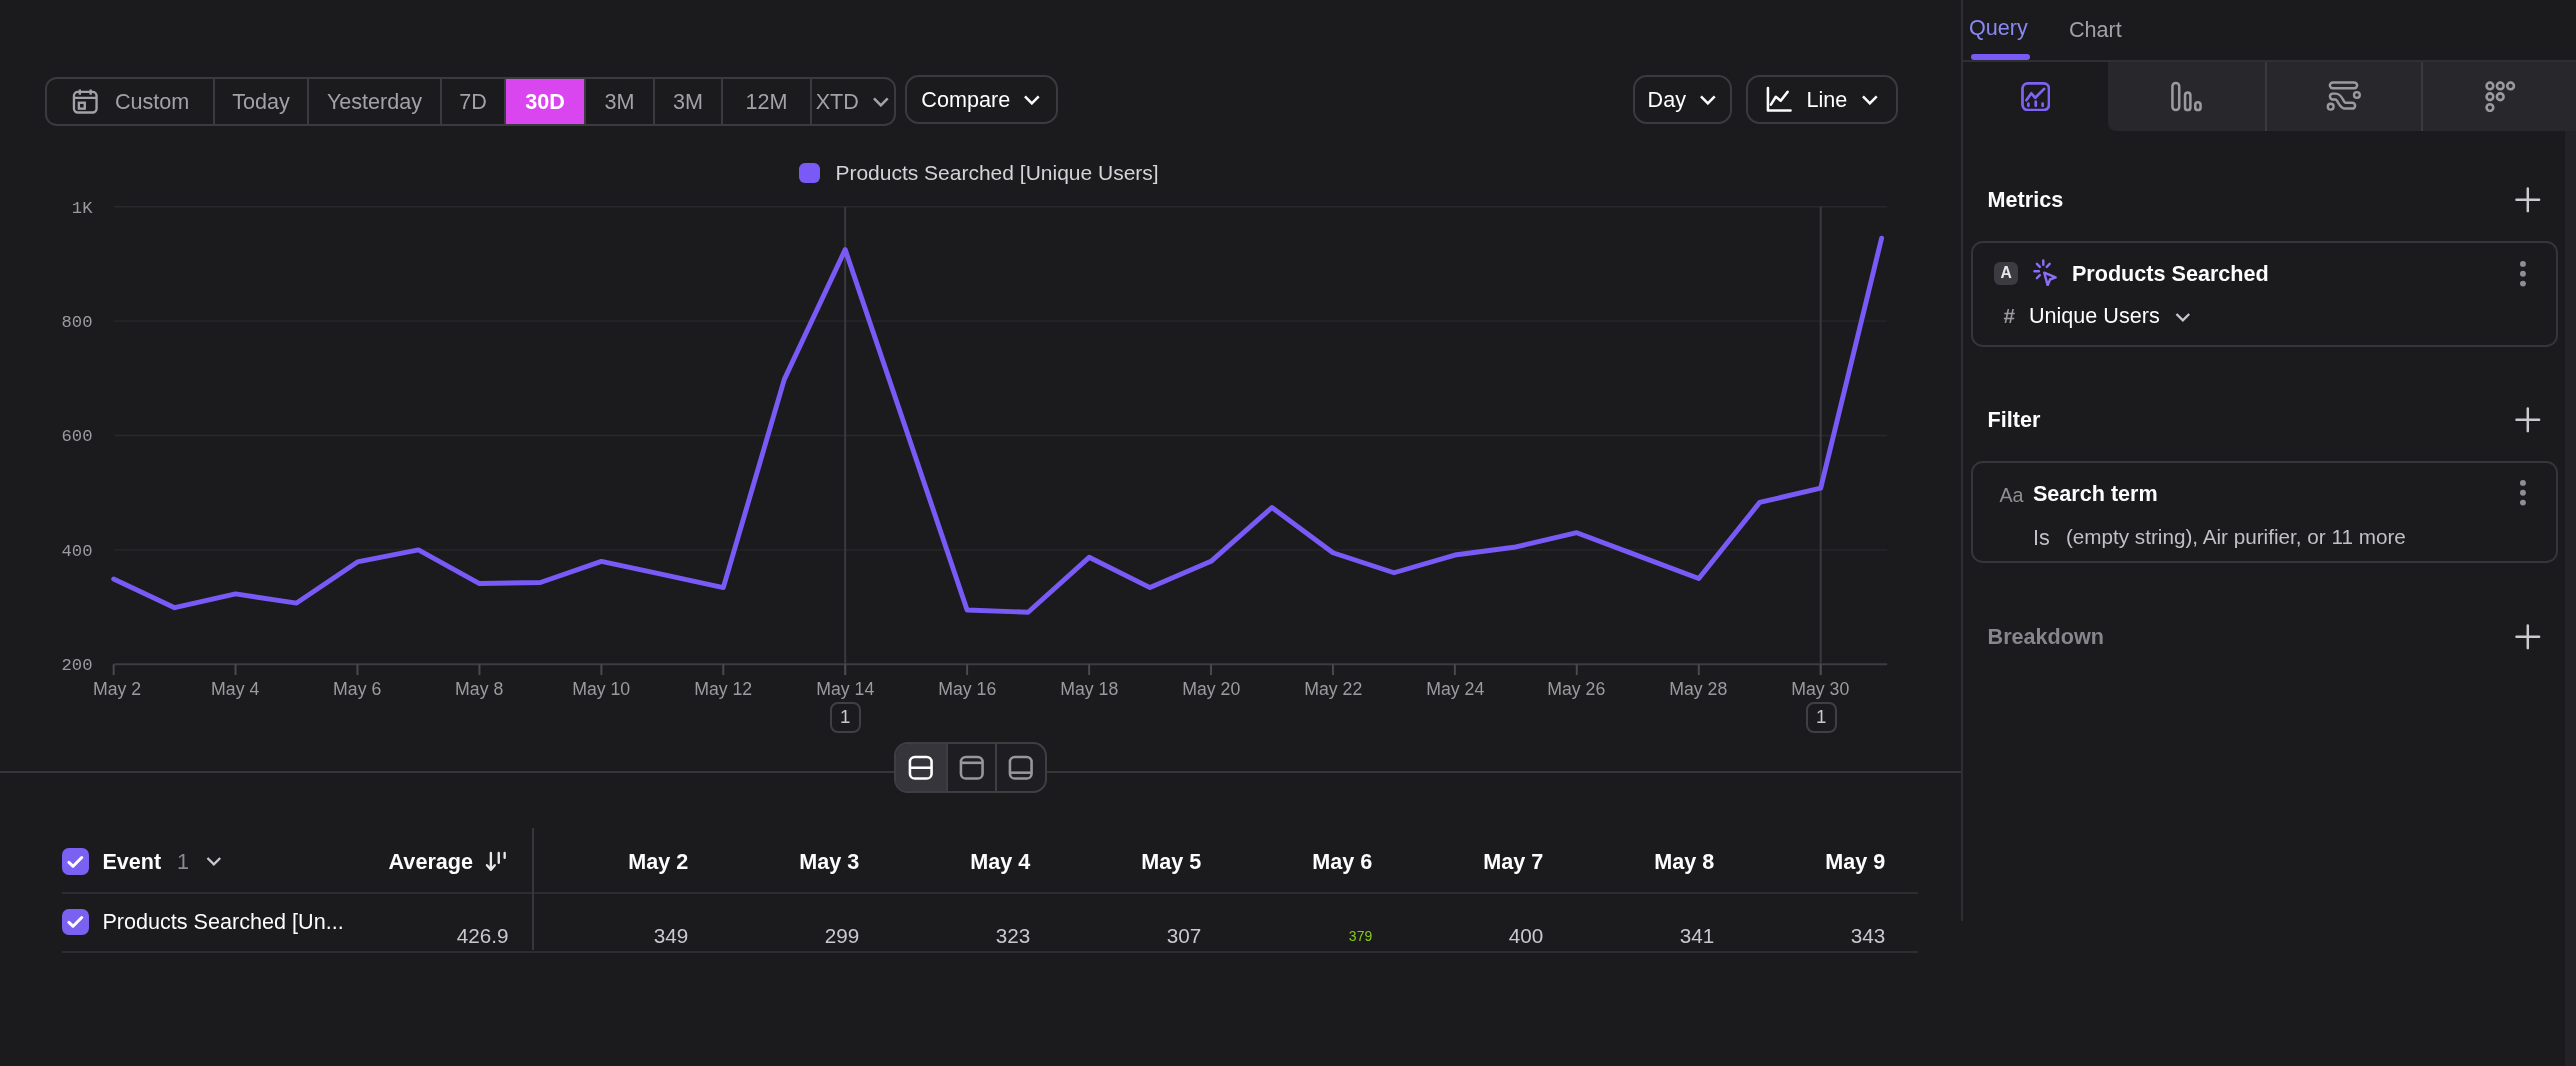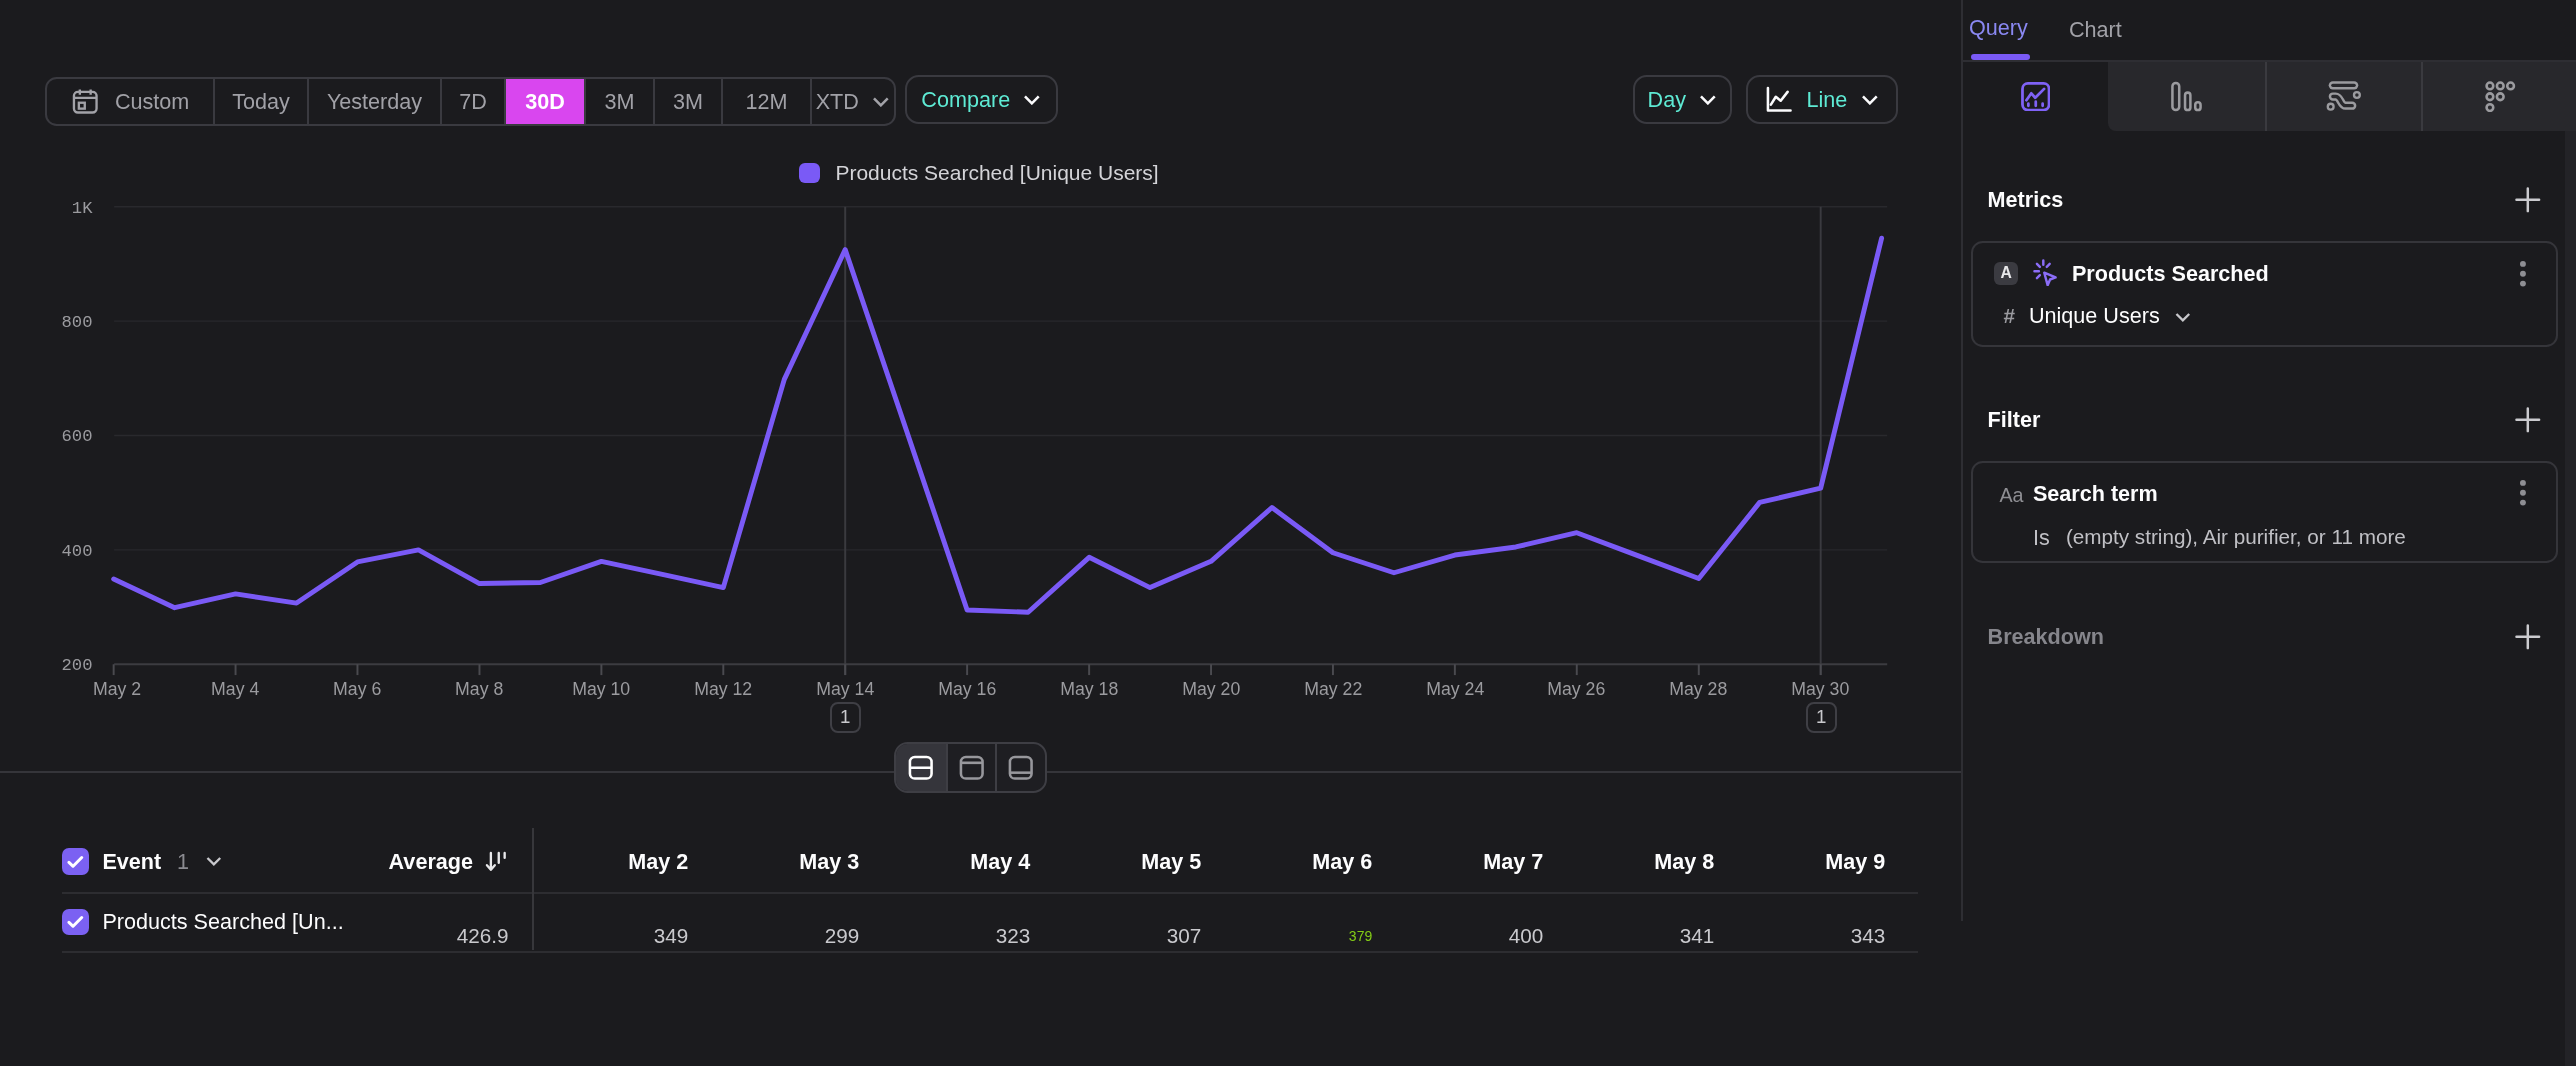--- a/index.html
+++ b/index.html
@@ -12,21 +12,21 @@
   .seg { position:absolute; left:45px; top:77px; height:49px; display:flex;
     border:2px solid #3a3a40; border-radius:11.8px; overflow:hidden; }
   .seg .it { display:flex; align-items:center; justify-content:center;
     color:#a1a1a7; font-size:21.6px; border-right:2px solid #3a3a40; }
   .seg .it:last-child { border-right:none; }
   .seg .it.sel { background:#d946ef; color:#ffffff; font-weight:700; }
 
   
   .btn { position:absolute; top:75px; height:49px; border:2px solid #3a3a40;
     border-radius:13.8px; display:flex; align-items:center; justify-content:center;
-    color:#5eead4; font-size:21.6px; gap:11.8px; }
+    color:#ffffff; font-size:21.6px; gap:11.8px; }
 
   
   .legend { position:absolute; left:799px; top:161px; display:flex; align-items:center;
     gap:15.7px; color:#d4d4d8; font-size:21px; }
   .legend .sw { width:20.7px; height:20.7px; background:#7a5af6; border-radius:5.9px; }
 
   
   .badge { position:absolute; width:30.5px; height:30.5px; border:2px solid #3f3f45;
     border-radius:7.9px; color:#c9c9cd; font-size:18.7px; display:flex;
     align-items:center; justify-content:center; background:#1b1b1e; }

